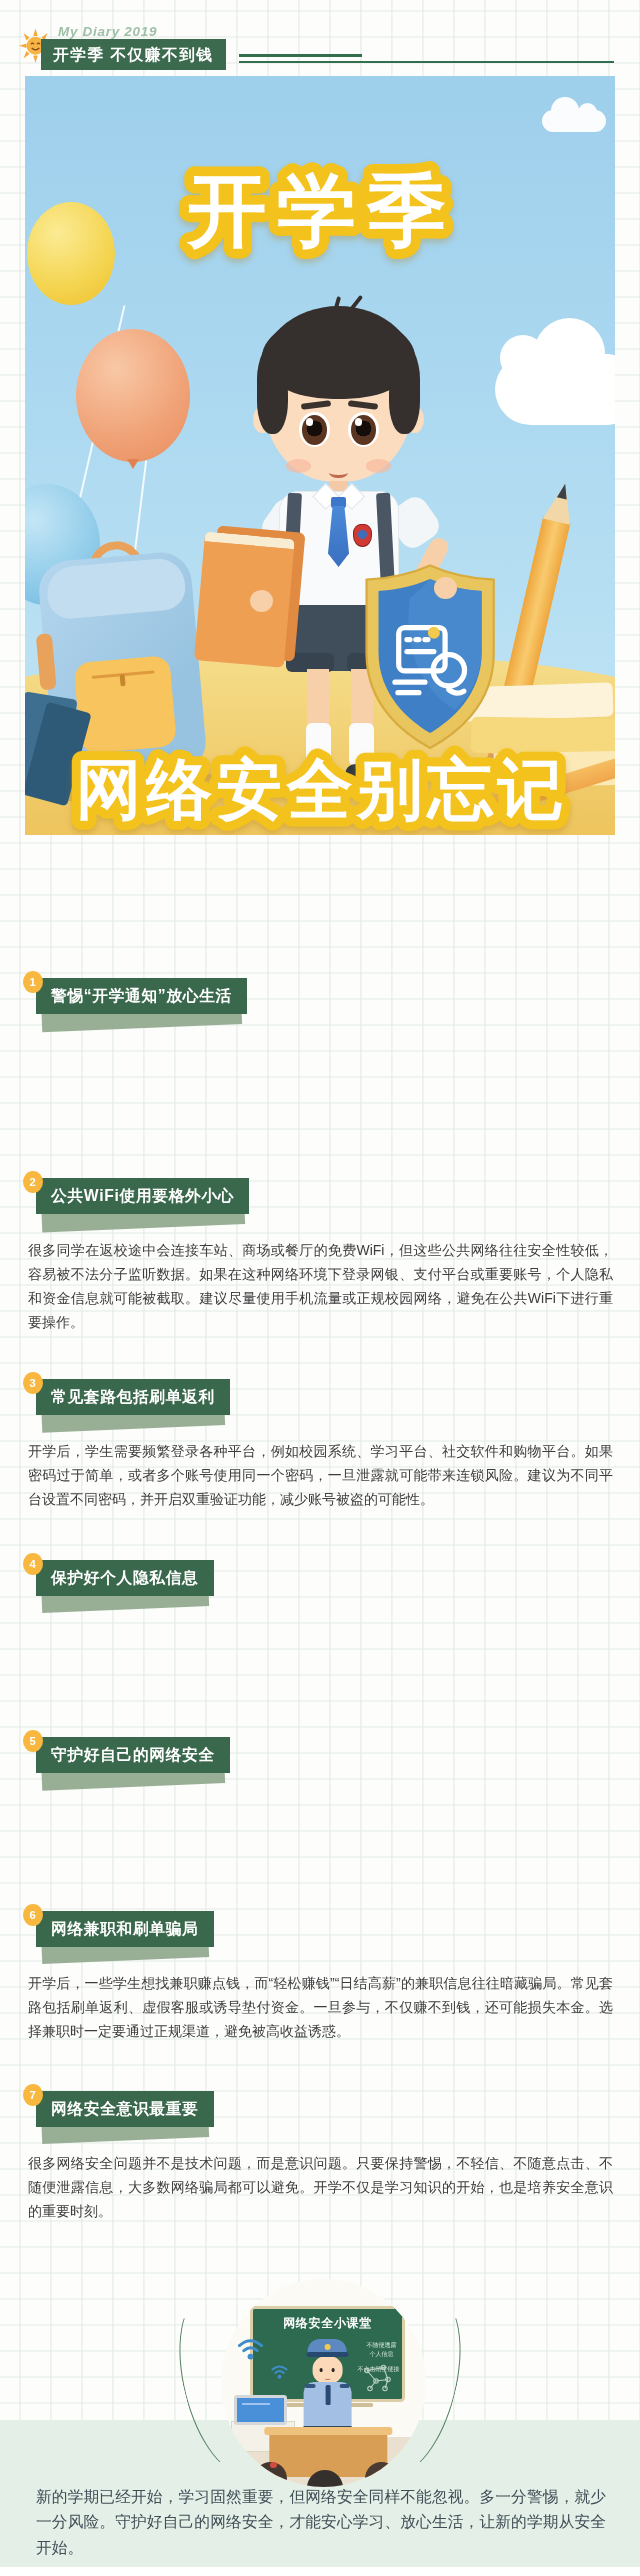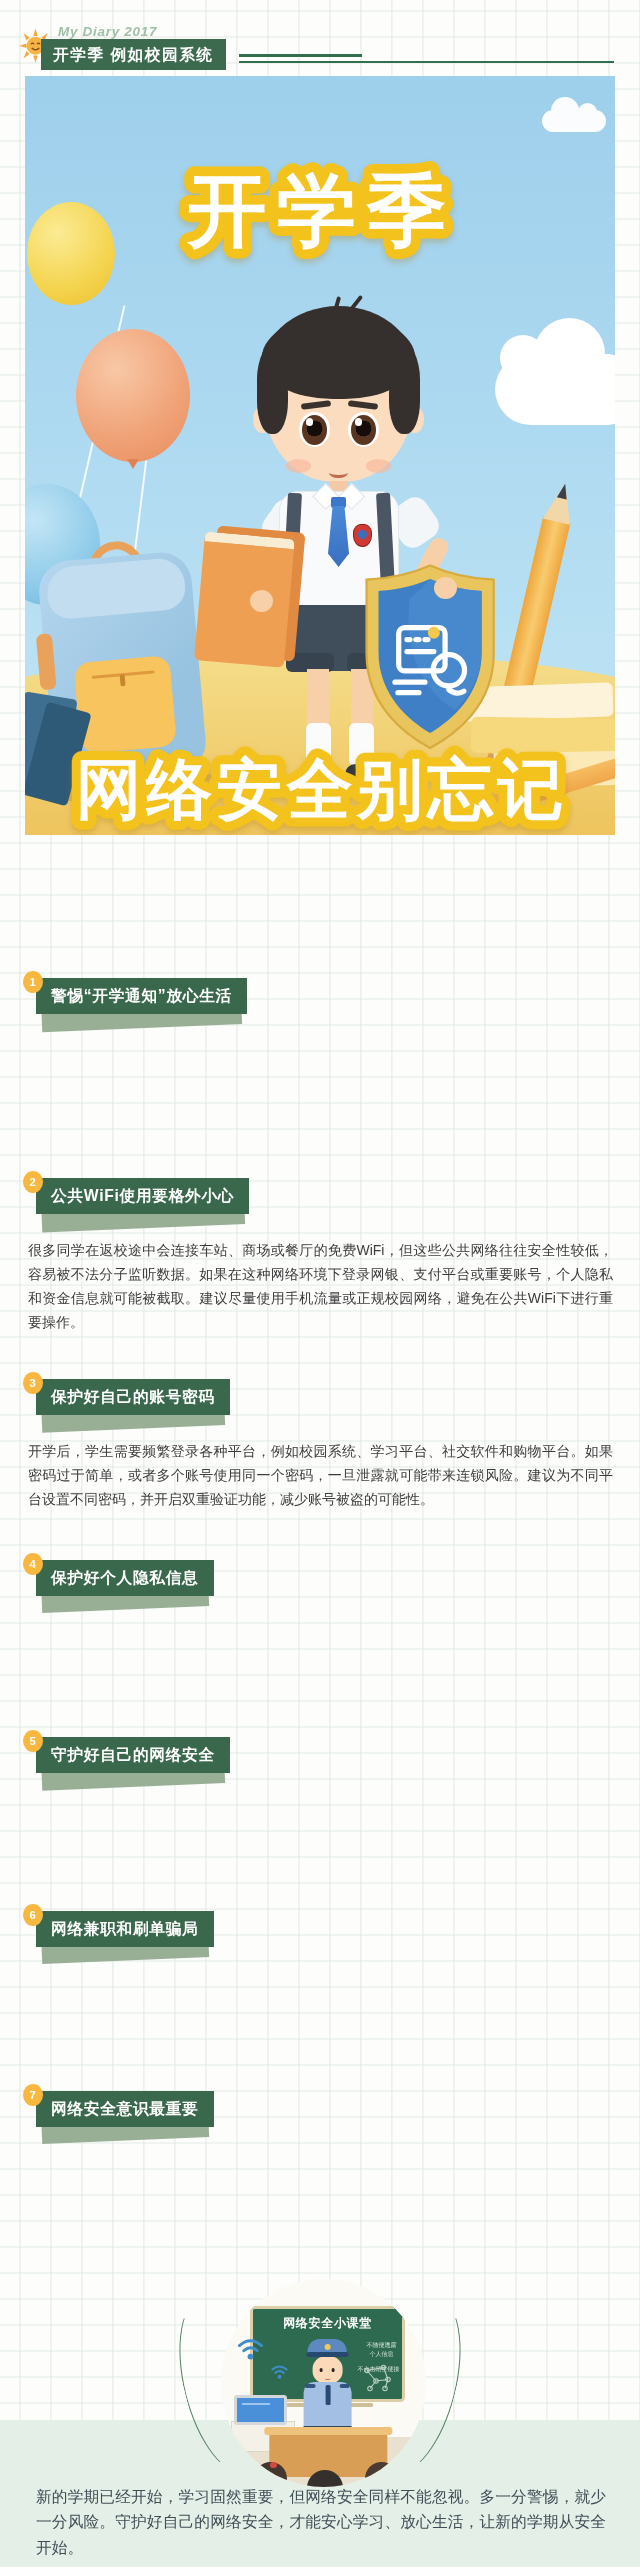--- a/index.html
+++ b/index.html
@@ -206,22 +206,22 @@
         <polygon points="6,8 14,14 10,18"></polygon>
           <polygon points="38,8 30,14 34,18"></polygon>
         <polygon points="6,42 14,36 10,32"></polygon>
           <polygon points="38,42 30,36 34,32"></polygon>
       </g>
       <path d="M16,23 q2,-3 4,0" stroke="#7a4b12" stroke-width="1.8" fill="none"></path>
       <path d="M24,23 q2,-3 4,0" stroke="#7a4b12" stroke-width="1.8" fill="none"></path>
       <path d="M17,28 q5,5 10,0" stroke="#7a4b12" stroke-width="1.8" fill="none"></path>
     </g>
   </svg>
-  <span class="hdr-brand">My Diary 2017</span>
-  <h1 class="hdr-title">开学季  例如校园系统</h1>
+  <span class="hdr-brand">My Diary 2019</span>
+  <h1 class="hdr-title">开学季  不仅赚不到钱</h1>
   <div class="hdr-line-thick"></div>
   <div class="hdr-line-thin"></div>
 
   <div class="hero">
     <div class="cloud cloud-sm"></div>
     <div class="cloud cloud-big"></div>
     <div class="string str1"></div>
     <div class="string str2"></div>
     <div class="string str3"></div>
     <div class="balloon bal-yellow"></div>
@@ -340,21 +340,21 @@
       <div class="sec-shadow"></div>
       <h2 class="sec-box">公共WiFi使用要格外小心</h2>
     </div>
     <p class="sec-body">很多同学在返校途中会连接车站、商场或餐厅的免费WiFi，但这些公共网络往往安全性较低，容易被不法分子监听数据。如果在这种网络环境下登录网银、支付平台或重要账号，个人隐私和资金信息就可能被截取。建议尽量使用手机流量或正规校园网络，避免在公共WiFi下进行重要操作。</p>
   </div>
 
   <div class="sec" style="top:1379px">
     <div class="box-wrap">
       <span class="sec-badge">3</span>
       <div class="sec-shadow"></div>
-      <h2 class="sec-box">保护好自己的账号密码</h2>
+      <h2 class="sec-box">常见套路包括刷单返利</h2>
     </div>
     <p class="sec-body">开学后，学生需要频繁登录各种平台，例如校园系统、学习平台、社交软件和购物平台。如果密码过于简单，或者多个账号使用同一个密码，一旦泄露就可能带来连锁风险。建议为不同平台设置不同密码，并开启双重验证功能，减少账号被盗的可能性。</p>
   </div>
 
   <div class="sec" style="top:1560px">
     <div class="box-wrap">
       <span class="sec-badge">4</span>
       <div class="sec-shadow"></div>
       <h2 class="sec-box">保护好个人隐私信息</h2>
     </div>
@@ -367,28 +367,30 @@
       <h2 class="sec-box">守护好自己的网络安全</h2>
     </div>
   </div>
 
   <div class="sec" style="top:1911px">
     <div class="box-wrap">
       <span class="sec-badge">6</span>
       <div class="sec-shadow"></div>
       <h2 class="sec-box">网络兼职和刷单骗局</h2>
     </div>
+    <p class="sec-body">开学后，一些学生想找兼职赚点钱，而“轻松赚钱”“日结高薪”的兼职信息往往暗藏骗局。常见套路包括刷单返利、虚假客服或诱导垫付资金。一旦参与，不仅赚不到钱，还可能损失本金。选择兼职时一定要通过正规渠道，避免被高收益诱惑。</p>
   </div>
 
   <div class="sec" style="top:2091px">
     <div class="box-wrap">
       <span class="sec-badge">7</span>
       <div class="sec-shadow"></div>
       <h2 class="sec-box">网络安全意识最重要</h2>
     </div>
+    <p class="sec-body">很多网络安全问题并不是技术问题，而是意识问题。只要保持警惕，不轻信、不随意点击、不随便泄露信息，大多数网络骗局都可以避免。开学不仅是学习知识的开始，也是培养安全意识的重要时刻。</p>
   </div>
 
   <div class="arc arc-l"></div>
   <div class="arc arc-r"></div>
   <div class="oval">
     <div class="room-floor"></div>
     <div class="board">
       <div class="board-title">网络安全小课堂</div>
       <div class="board-notes">
         <div>不随便透露</div>

